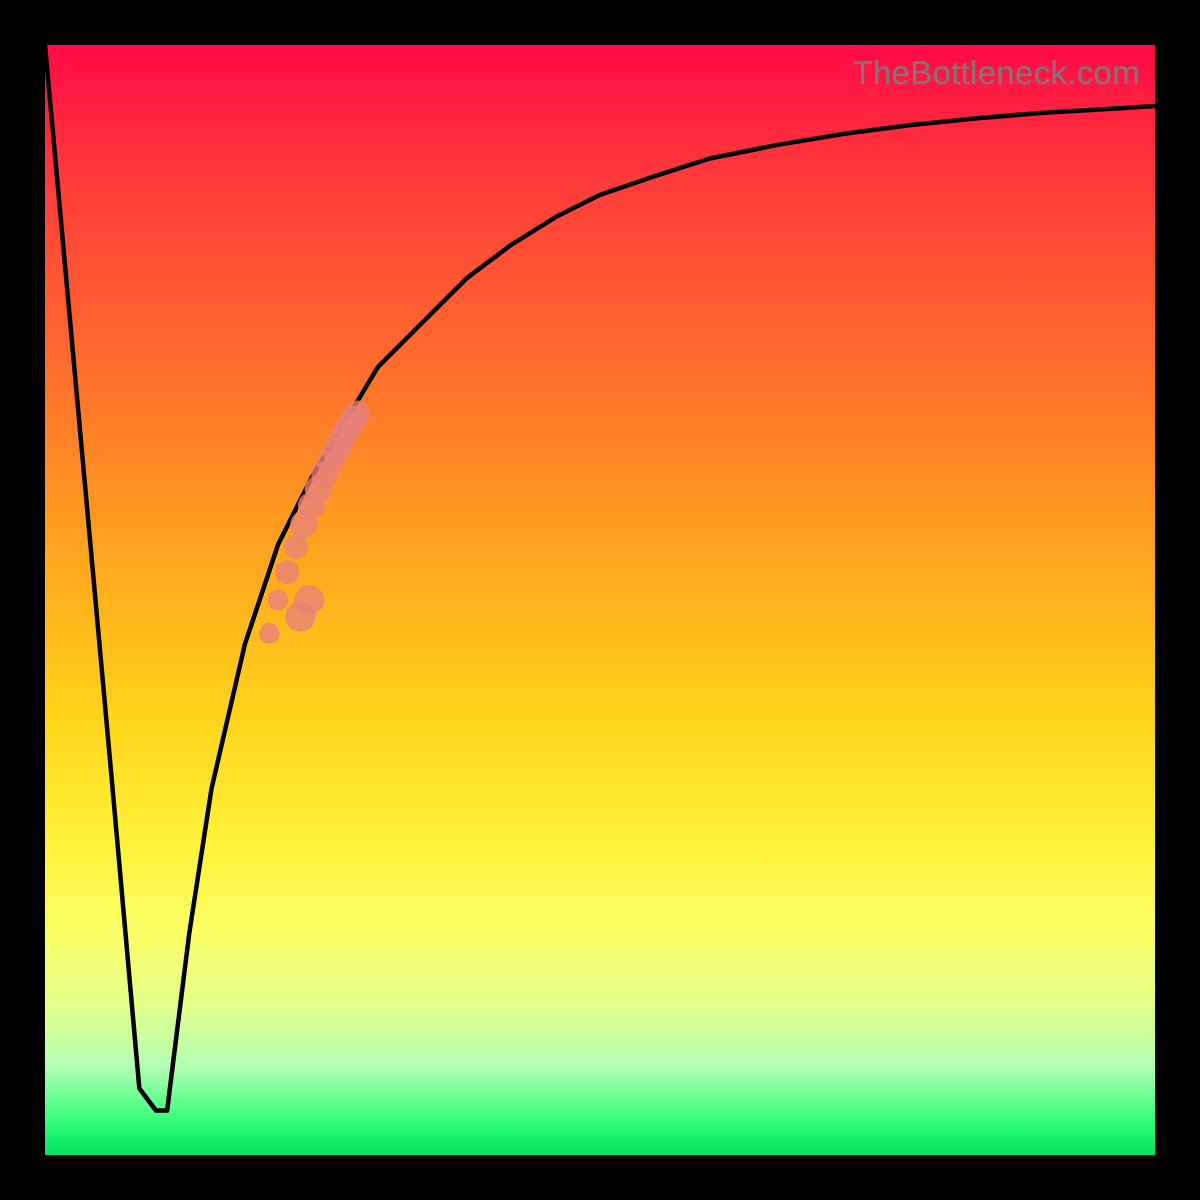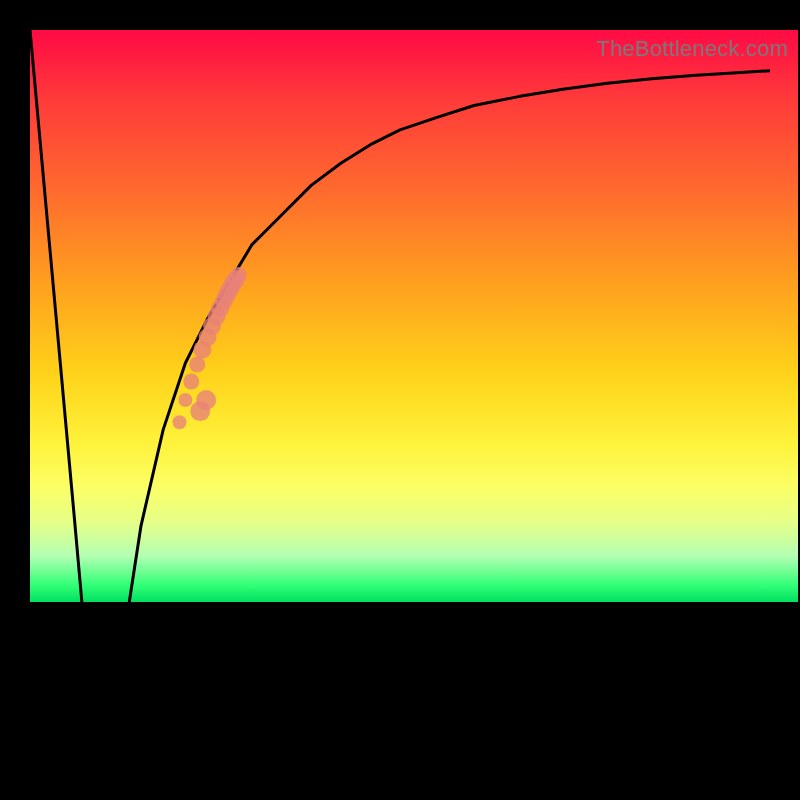--- a/index.html
+++ b/index.html
@@ -15,35 +15,34 @@
     position: relative;
     width: 800px;
     height: 800px;
     background: #000;
   }
   .plot-area {
     position: absolute;
     left: 30px;
     top: 30px;
     width: 740px;
-    height: 572px;
+    height: 740px;
     background: linear-gradient(to bottom,
       #ff0a45 0%,
       #ff3a3a 12%,
       #ff6a2e 28%,
       #ffa21e 45%,
       #ffd21a 60%,
       #fff23a 72%,
       #fbff66 80%,
       #e6ff88 86%,
       #b3ffb3 92%,
       #33ff77 97%,
       #00e060 100%
     );
-    padding-left: 28px;
   }
   .watermark {
     position: absolute;
     top: 6px;
     right: 10px;
     color: #7a7a7a;
     font-size: 22px;
     letter-spacing: 0.2px;
     user-select: none;
   }

